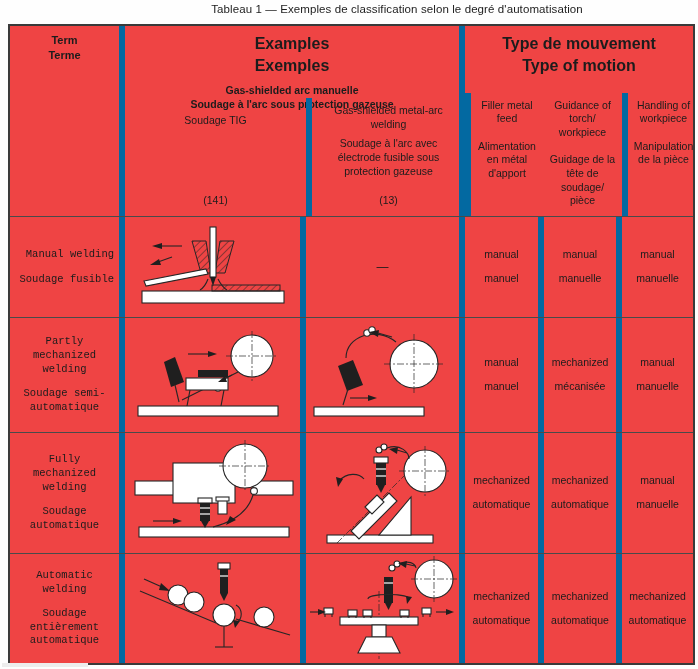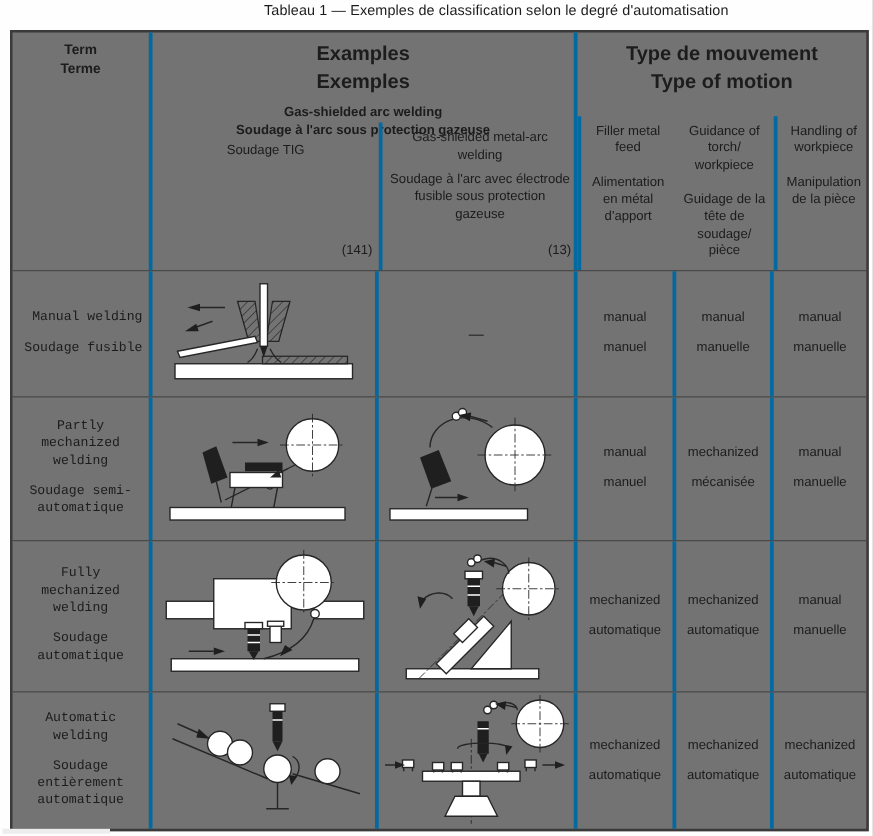--- a/index.html
+++ b/index.html
@@ -1,24 +1,24 @@
 <!DOCTYPE html>
 <html><head>
 <meta charset="utf-8">
 <style>
   html,body{margin:0;padding:0;background:#ffffff;}
   body{width:698px;height:669px;font-family:"Liberation Sans",sans-serif;color:#1c1c1c;}
   .page{position:relative;width:698px;height:669px;background:#fefefe;overflow:hidden;}
   .doc-title{position:absolute;top:3px;left:0;width:100%;text-align:center;
     font-size:11.5px;font-weight:normal;letter-spacing:.1px;margin-left:48px;}
-  .tbl{position:absolute;left:8px;top:24px;width:683px;border:2px solid #3a3a3a;background:#737373;
+  .tbl{position:absolute;left:8px;top:24px;width:683px;border:2px solid #3a3a3a;background:#ef4444;
     box-sizing:content-box;}
   .row{display:flex;box-sizing:border-box;}
   .c{box-sizing:border-box;overflow:hidden;}
-  .bl{border-left:3px solid #0369a1;}
+  .bl{border-left:6px solid #0369a1;}
   .bt{border-top:1px solid #4a4a4a;}
   
   .w-term{width:109px;flex:0 0 109px;}
   .w-ex1{width:181px;flex:0 0 181px;}
   .w-ex2{width:159px;flex:0 0 159px;}
   .w-m1{width:79px;flex:0 0 79px;}
   .w-m2{width:78px;flex:0 0 78px;}
   .w-m3{width:77px;flex:0 0 77px;}
   .w-exgroup{width:340px;flex:0 0 340px;}
   .w-mogroup{width:234px;flex:0 0 234px;}
@@ -27,21 +27,21 @@
   .hcell{text-align:center;font-size:11px;}
   .htop{padding-top:7px;font-weight:bold;line-height:1.35;}
   .group{display:flex;flex-direction:column;}
   .group-top{height:72px;text-align:center;}
   .gas-title{font-weight:bold;font-size:10.5px;line-height:1.35;margin-top:7px;}
   .subrow{flex:1;display:flex;}
   .subcell{display:flex;flex-direction:column;text-align:center;font-size:10.5px;
     line-height:1.3;padding:2px 5px 8px 5px;}
   .sub-en{margin-top:4px;}
   .sub-fr{margin-top:14px;}
-  .sub-ref{margin-top:auto;text-align:right;}
+  .sub-ref{margin-top:auto;}
   
   .term-cell{display:flex;flex-direction:column;justify-content:center;align-items:flex-end;
     text-align:center;font-size:10.5px;line-height:1.3;padding:0 5px;font-family:Liberation Mono, monospace;}
   .term-fr{margin-top:11px;}
   .ill-cell{display:flex;align-items:center;justify-content:center;}
   .dash-cell{display:flex;align-items:center;justify-content:center;font-size:12px;}
   .mcell{display:flex;flex-direction:column;justify-content:center;align-items:center;
     text-align:center;font-size:10.5px;line-height:1.3;}
   .m-fr{margin-top:10px;}
   .r1{height:101px;}.r2{height:115px;}.r3{height:121px;}.r4{height:110px;}
@@ -69,21 +69,21 @@
         <div>Terme</div>
       </div>
 
       <div class="c w-exgroup bl group">
         <div class="group-top">
           <div class="htop">
             <div>Examples</div>
             <div>Exemples</div>
           </div>
           <div class="gas-title">
-            <div>Gas-shielded arc welding</div>
+            <div>Gas-shielded arc manuelle</div>
             <div>Soudage à l'arc sous protection gazeuse</div>
           </div>
         </div>
         <div class="subrow">
           <div class="c subcell w-ex1">
             <div class="sub-fr">Soudage TIG</div>
             <div class="sub-ref">(141)</div>
           </div>
           <div class="c subcell w-ex2 bl">
             <div class="sub-en">Gas-shielded metal-arc welding</div>

